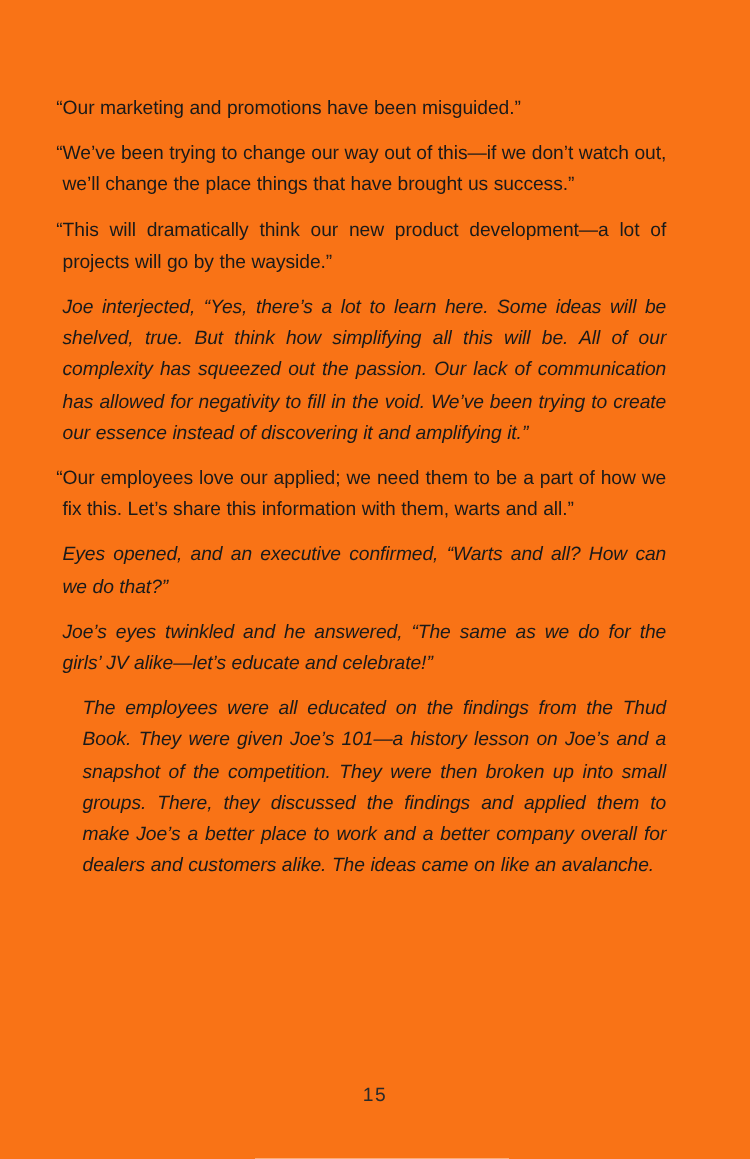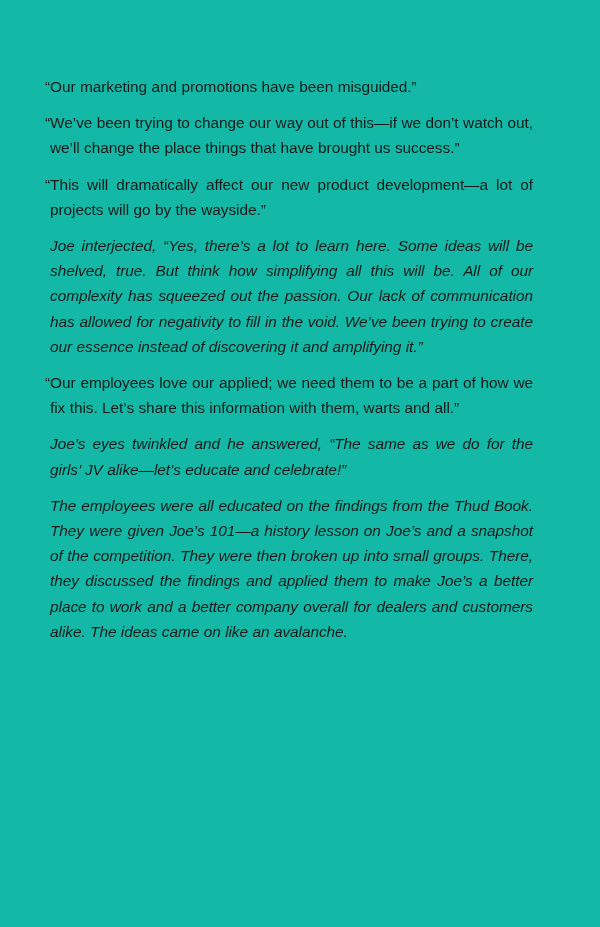--- a/index.html
+++ b/index.html
@@ -5,21 +5,21 @@
 <style>
   html, body {
     margin: 0;
     padding: 0;
     background: #ffffff;
   }
   .page {
     position: relative;
     width: 600px;
     height: 927px;
-    background: #14b8a6;
+    background: #f97316;
     overflow: hidden;
     font-family: "Liberation Sans", "DejaVu Sans", sans-serif;
     color: #1a1a1a;
     -webkit-font-smoothing: antialiased;
   }
   .text-block {
     position: absolute;
     left: 45px;
     top: 74px;
     width: 488px;
@@ -31,20 +31,21 @@
     text-align: justify;
     text-justify: inter-word;
     letter-spacing: -0.05px;
     word-spacing: 0.2px;
     color: #1a1a1a;
     hyphens: none;
     -webkit-hyphens: none;
   }
   .para:last-child {
     margin-bottom: 0;
+    margin-left: 16px;
   }
   
   .para.quoted {
     padding-left: 5px;
     text-indent: -5px;
   }
   
   .para.plain {
     padding-left: 5px;
     text-indent: 0;
@@ -66,28 +67,30 @@
 <body>
 
 <div class="page">
 
   <div class="text-block">
 
     <p class="para quoted">“Our marketing and promotions have been misguided.”</p>
 
     <p class="para quoted">“We’ve been trying to change our way out of this—if we don’t watch out, we’ll change the place things that have brought us success.”</p>
 
-    <p class="para quoted">“This will dramatically affect our new product development—a lot of projects will go by the wayside.”</p>
+    <p class="para quoted">“This will dramatically think our new product development—a lot of projects will go by the wayside.”</p>
 
     <p class="para plain">Joe interjected, “Yes, there’s a lot to learn here. Some ideas will be shelved, true. But think how simplifying all this will be. All of our complexity has squeezed out the passion. Our lack of communication has allowed for negativity to fill in the void. We’ve been trying to create our essence instead of discovering it and amplifying it.”</p>
 
     <p class="para quoted">“Our employees love our applied; we need them to be a part of how we fix this. Let’s share this information with them, warts and all.”</p>
 
+    <p class="para plain">Eyes opened, and an executive confirmed, “Warts and all? How can we do that?”</p>
 
     <p class="para plain">Joe’s eyes twinkled and he answered, “The same as we do for the girls’ JV alike—let’s educate and celebrate!”</p>
 
 
     <p class="para plain">The employees were all educated on the findings from the Thud Book. They were given Joe’s 101—a history lesson on Joe’s and a snapshot of the competition. They were then broken up into small groups. There, they discussed the findings and applied them to make Joe’s a better place to work and a better company overall for dealers and customers alike. The ideas came on like an avalanche.</p>
 
   </div>
 
+  <div class="folio">15</div>
 
 </div>
 
 </body></html>

